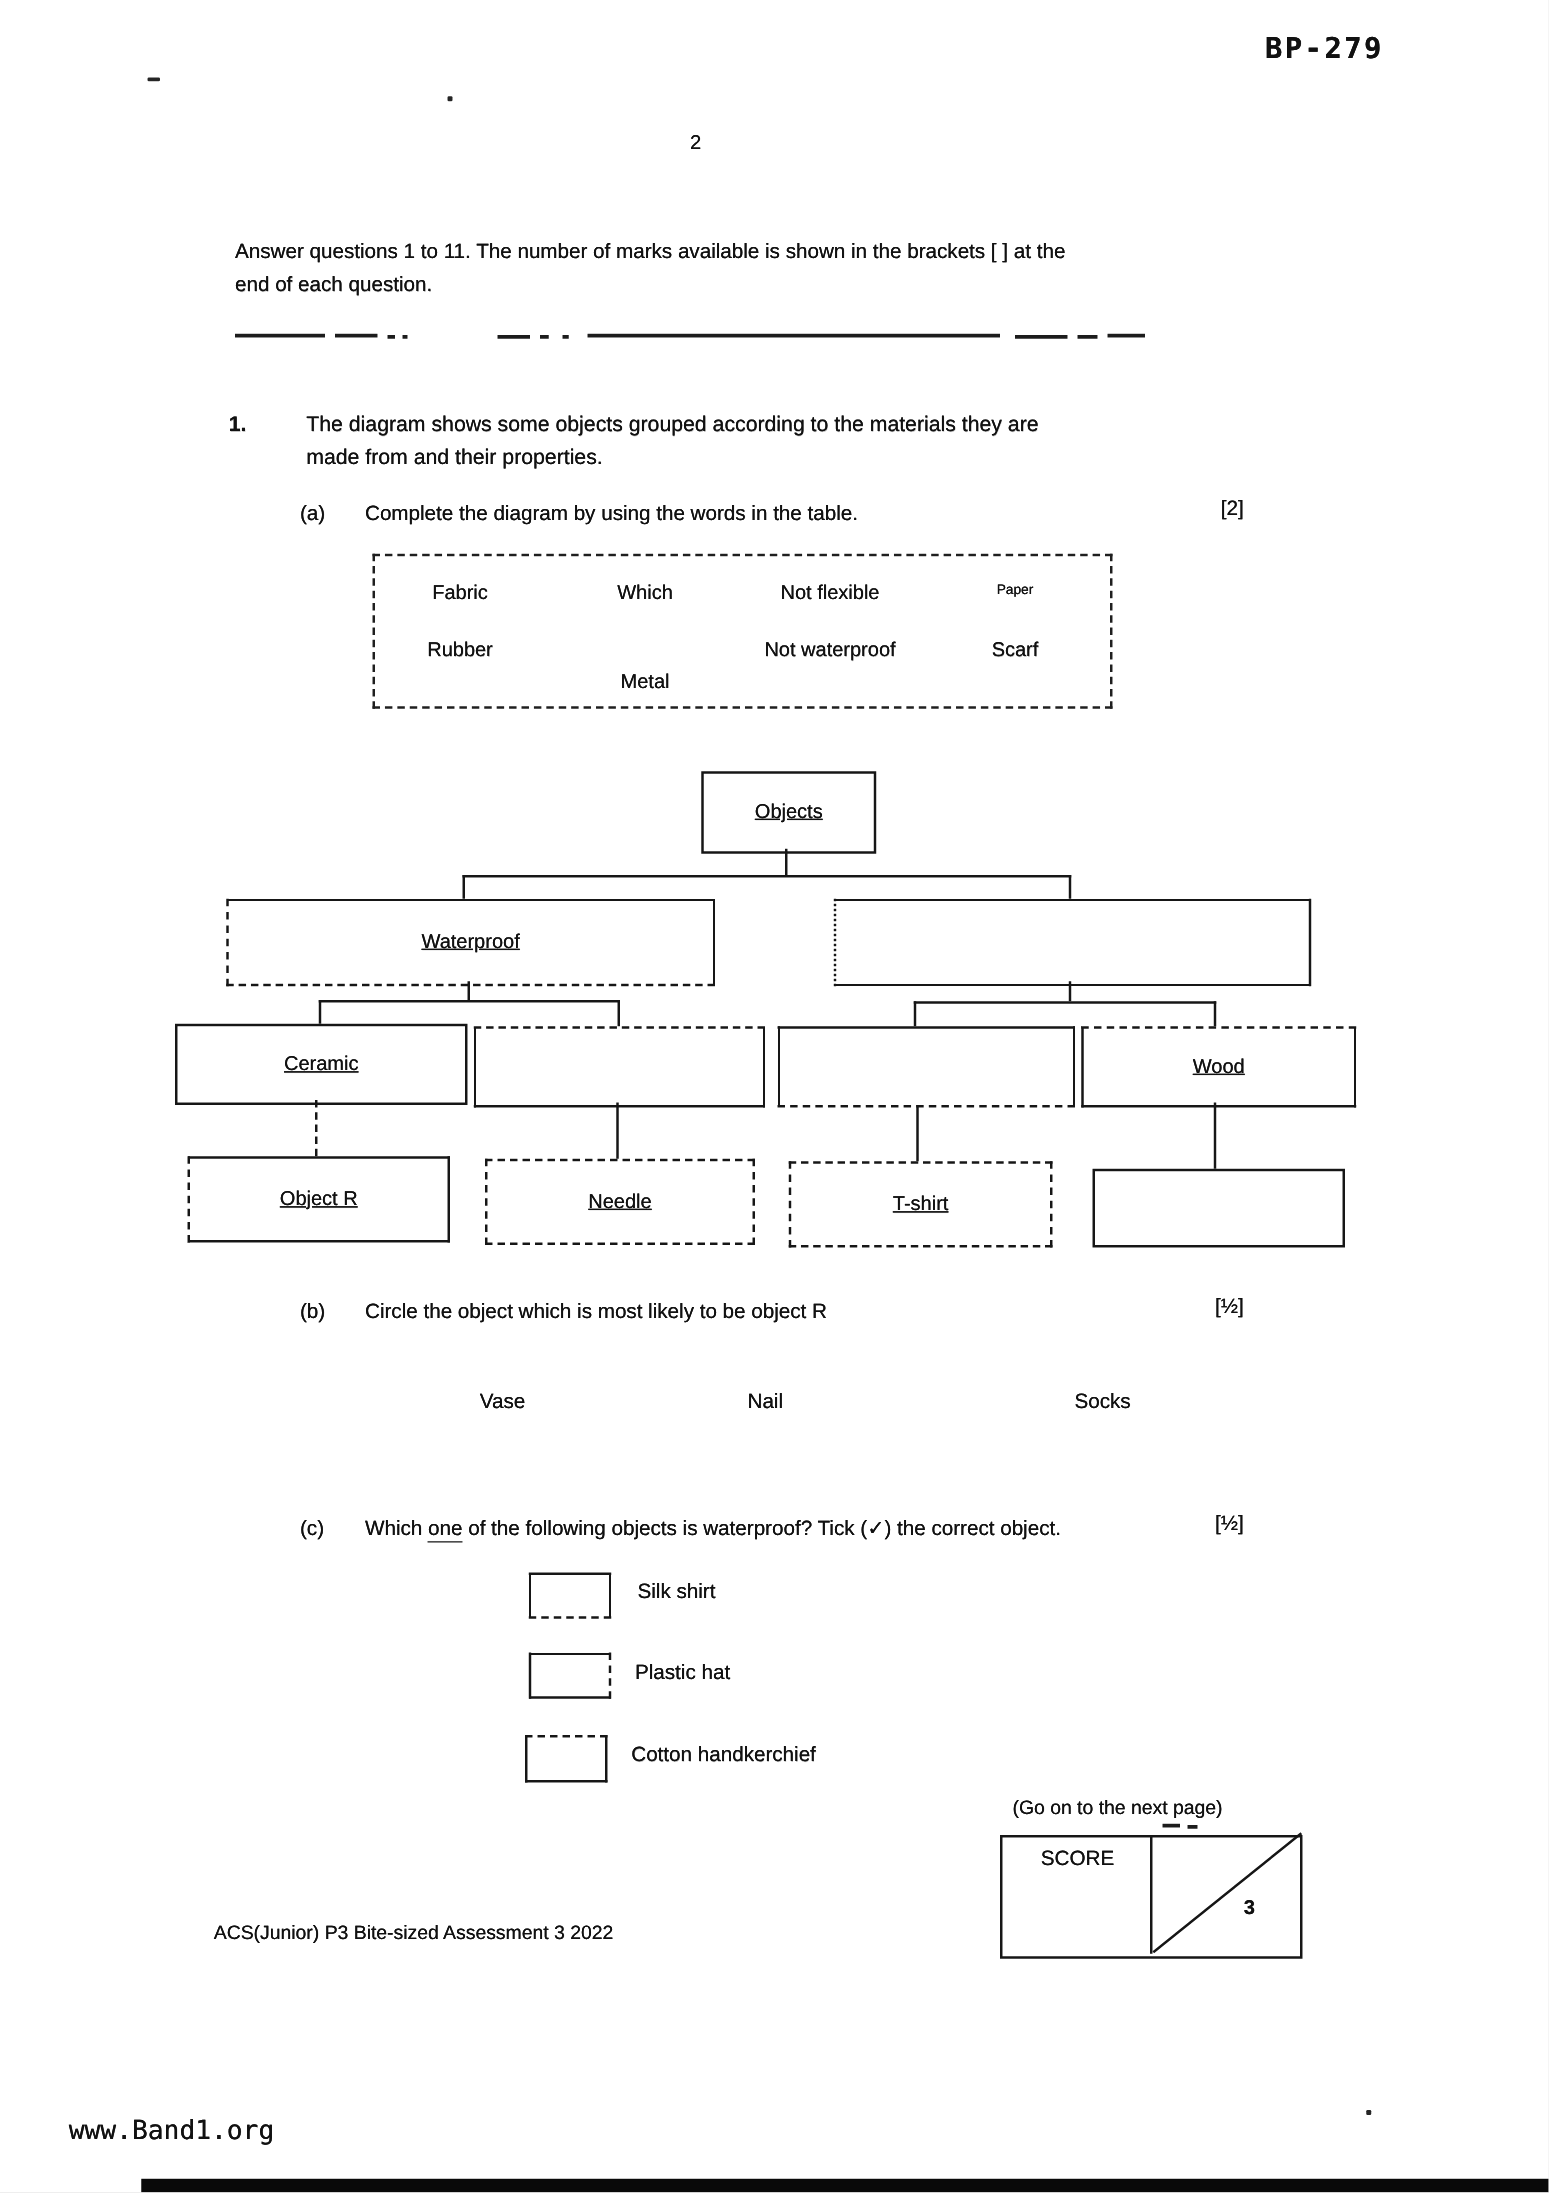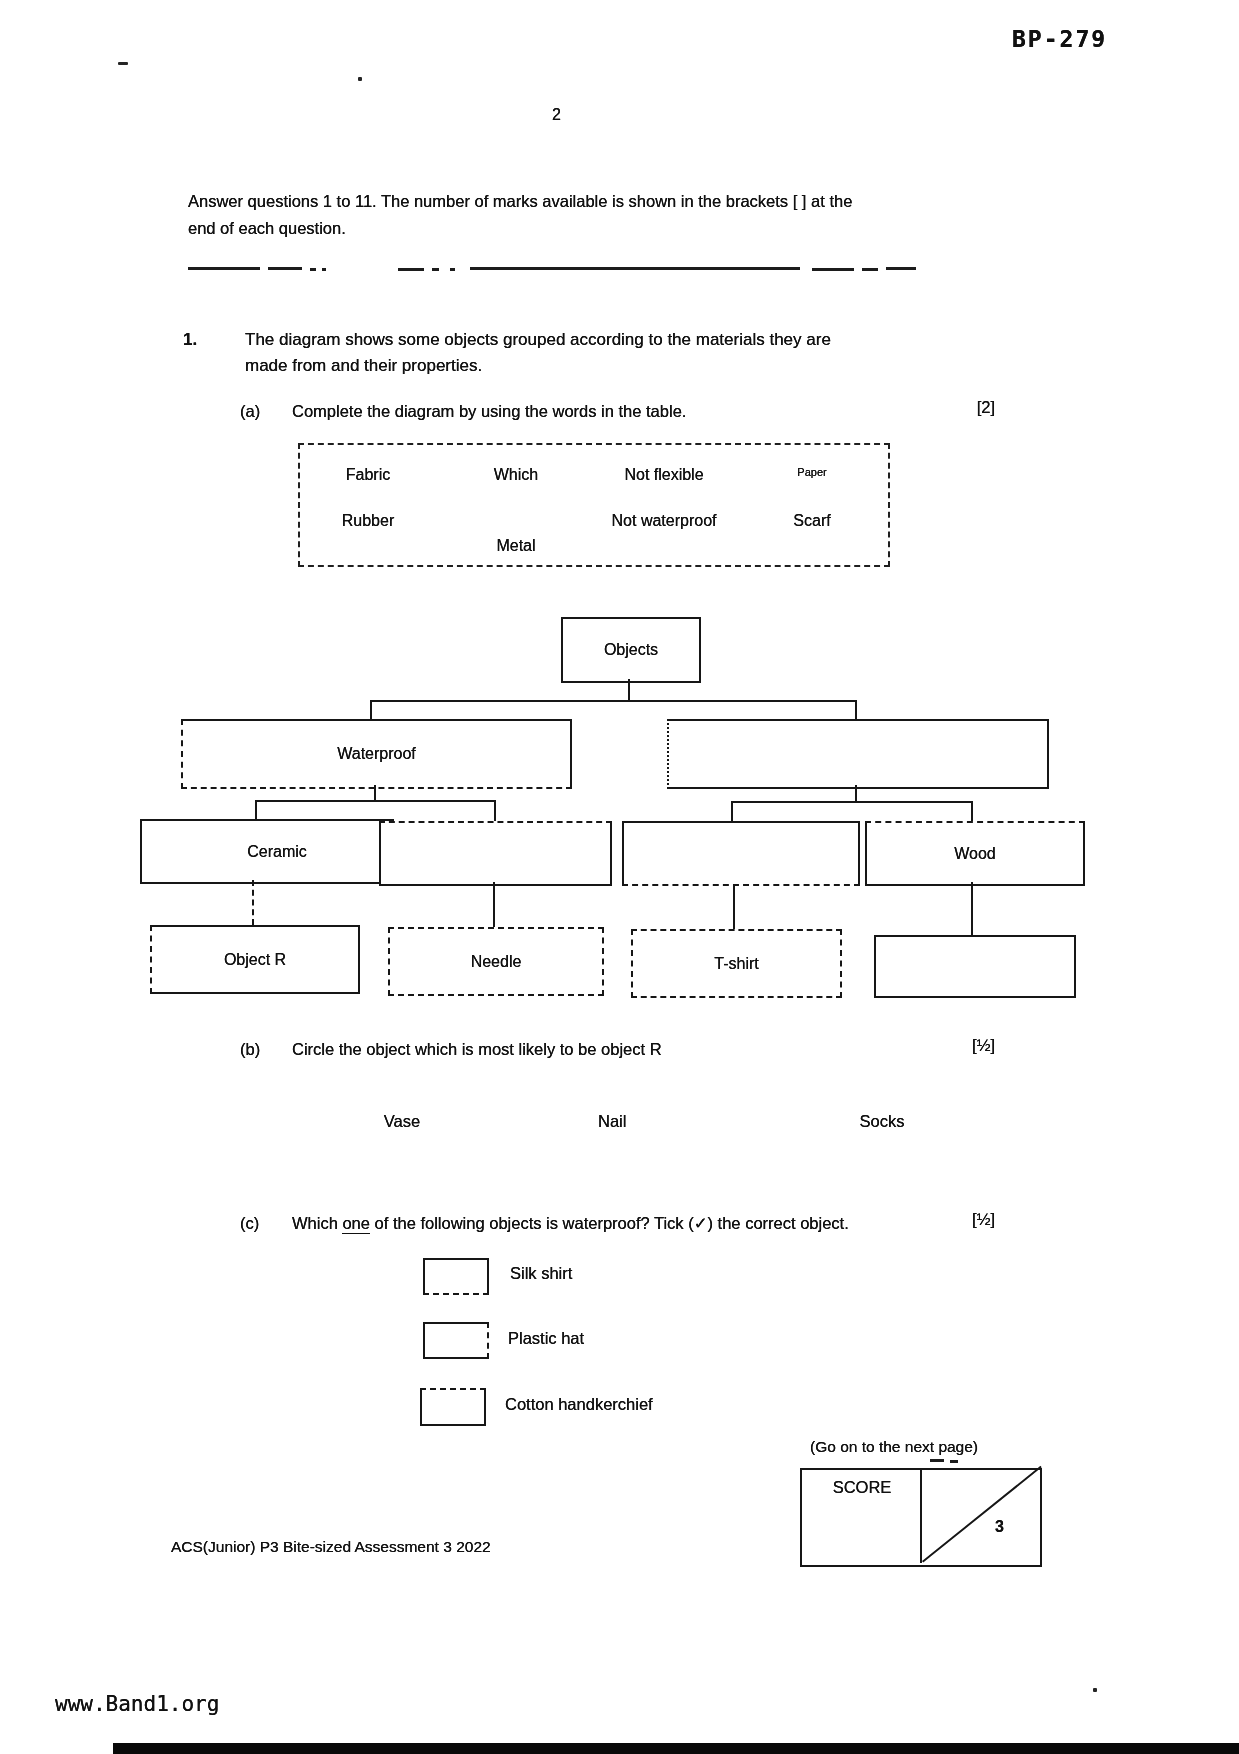--- a/index.html
+++ b/index.html
@@ -6,21 +6,21 @@
   .sheet{
     position:relative;width:1239px;height:1754px;background:#ffffff;
     overflow:hidden;color:#171717;
     font-family:"Liberation Sans","DejaVu Sans",sans-serif;
     filter:grayscale(1) contrast(1.06);
   }
   .abs{position:absolute;}
   .ink{text-shadow:0 0 .5px rgba(0,0,0,.85), .3px .3px 0 rgba(0,0,0,.25);}
   .t{font-size:16.5px;line-height:27px;}
   .q{font-size:17px;line-height:26px;}
-  .box{position:absolute;border:2px solid #1c1c1c;display:flex;align-items:center;justify-content:center;font-size:16px;background:#fff;}
+  .box{position:absolute;border:2px solid #1c1c1c;display:flex;align-items:center;justify-content:center;font-size:16px;background:#fff;text-decoration:underline;}
   .vline{position:absolute;width:2px;background:#1c1c1c;}
   .hline{position:absolute;height:2px;background:#1c1c1c;}
   .vdash{position:absolute;width:0;border-left:2px dashed #1c1c1c;}
   .seg{position:absolute;height:3px;background:#222;}
   .mark{position:absolute;width:60px;text-align:right;font-size:16.5px;}
   .cbox{position:absolute;border:2px solid #1c1c1c;background:#fff;}
   .ul{border-bottom:1.6px solid #171717;padding-bottom:1px;}
   .mono{font-family:"DejaVu Sans Mono","Liberation Mono",monospace;}
   .speck{position:absolute;background:#2a2a2a;border-radius:1px;}
 </style>
@@ -73,21 +73,21 @@
   <div class="abs ink" style="left:288px;top:512px;width:160px;text-align:center;font-size:16px;">Rubber</div>
   <div class="abs ink" style="left:436px;top:512px;width:160px;text-align:center;font-size:16px;margin-top:25px;">Metal</div>
   <div class="abs ink" style="left:584px;top:512px;width:160px;text-align:center;font-size:16px;">Not waterproof</div>
   <div class="abs ink" style="left:732px;top:512px;width:160px;text-align:center;font-size:16px;">Scarf</div>
 
   <div class="box ink" style="left:561px;top:617px;width:136px;height:62px;">Objects</div>
 
   <div class="box ink" style="left:181px;top:719px;width:387px;height:66px;border-left-style:dashed;border-bottom-style:dashed;">Waterproof</div>
   <div class="box" style="left:667px;top:719px;width:378px;height:66px;border-left-style:dotted;"></div>
 
-  <div class="box ink" style="left:140px;top:819px;width:230px;height:61px;padding-left:20px;">Ceramic</div>
+  <div class="box ink" style="left:140px;top:819px;width:230px;height:61px;">Ceramic</div>
   <div class="box" style="left:379px;top:821px;width:229px;height:61px;border-top-style:dashed;"></div>
   <div class="box" style="left:622px;top:821px;width:234px;height:61px;border-bottom-style:dashed;"></div>
   <div class="box ink" style="left:865px;top:821px;width:216px;height:61px;border-top-style:dashed;">Wood</div>
 
   <div class="box ink" style="left:388px;top:927px;width:212px;height:65px;border-style:dashed;">Needle</div>
   <div class="box ink" style="left:150px;top:925px;width:206px;height:65px;border-left-style:dashed;">Object R</div>
   <div class="box ink" style="left:631px;top:929px;width:207px;height:65px;border-style:dashed;">T-shirt</div>
   <div class="box" style="left:874px;top:935px;width:198px;height:59px;"></div>
 
   <div class="vline" style="left:628px;top:679px;height:21px;"></div>

